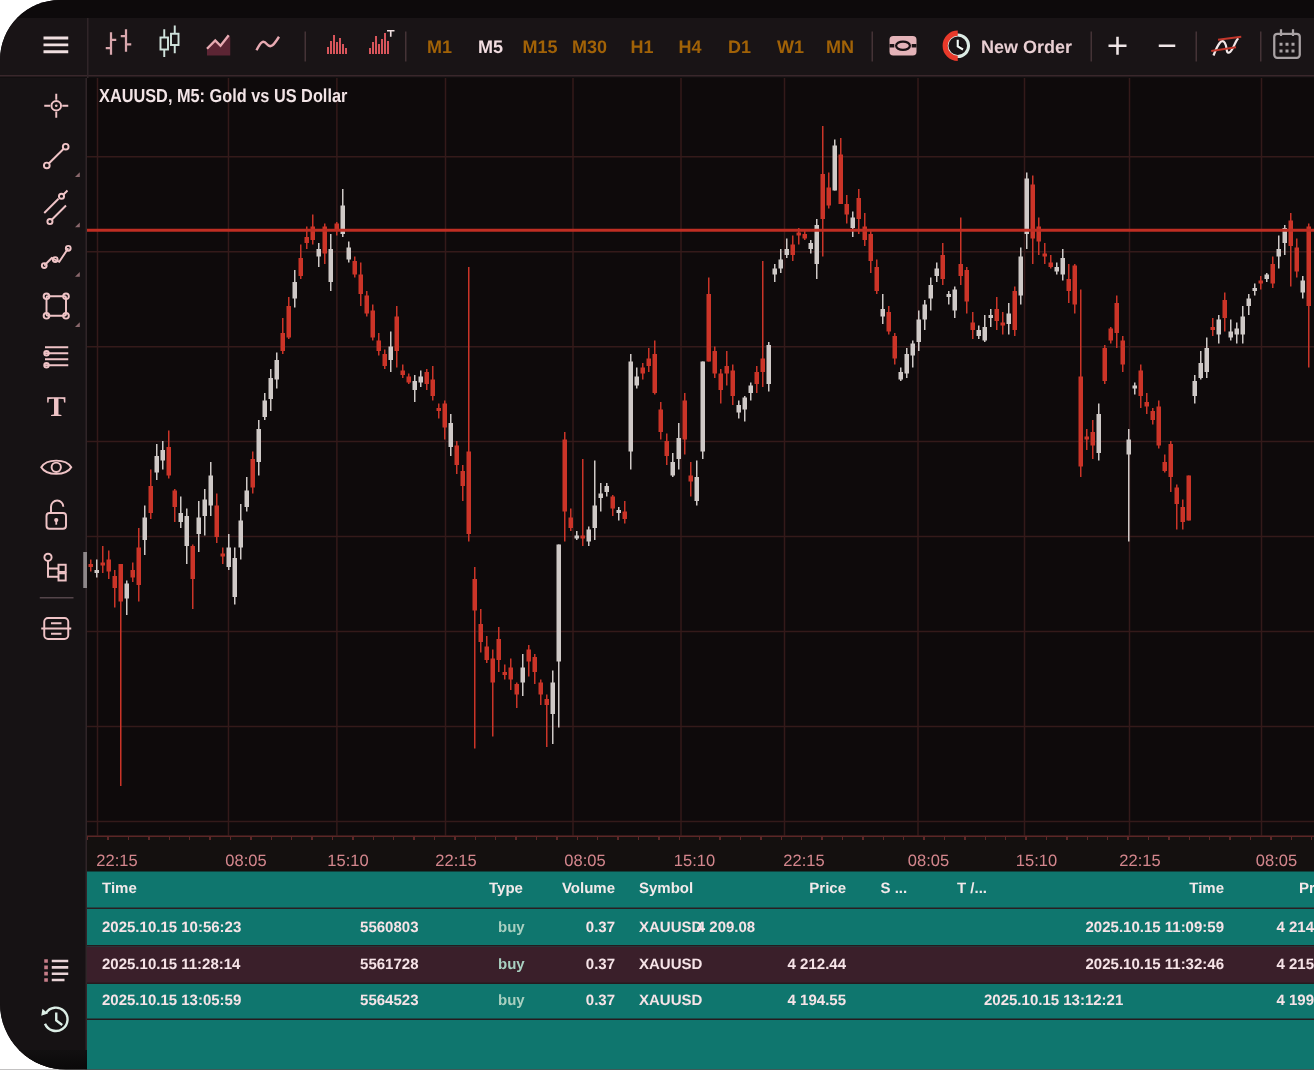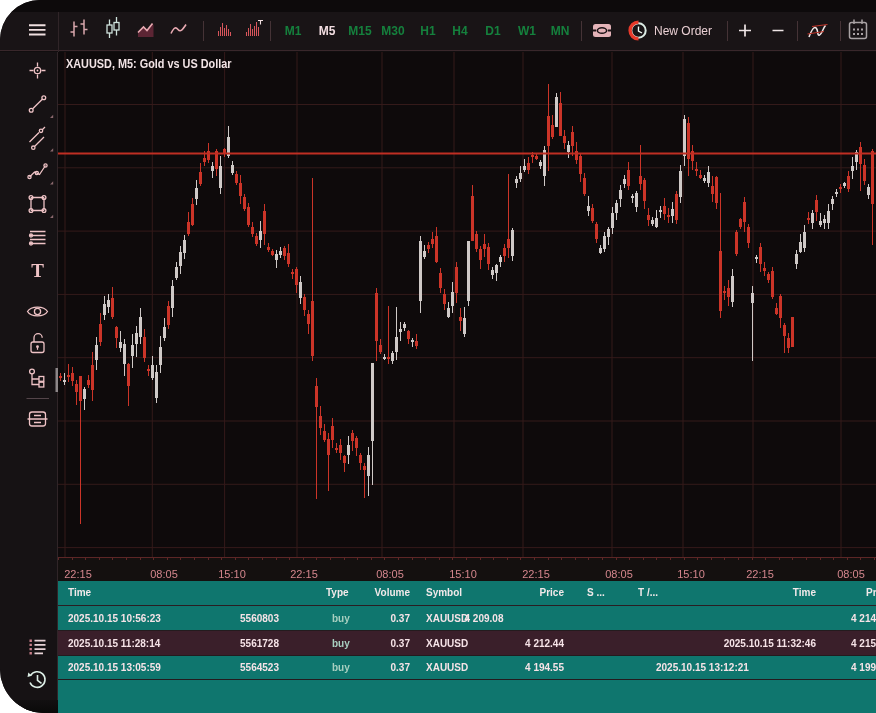--- a/index.html
+++ b/index.html
@@ -6,22 +6,22 @@
 #topstrip{position:absolute;left:0;top:0;width:876px;height:12px;background:#0d0a0b}
 #toolbar{position:absolute;left:0;top:12px;width:876px;height:39px;background:#191416;border-bottom:1px solid #39272b}
 #sidebar{position:absolute;left:0;top:52px;width:58px;height:661px;background:#161214;border-right:1px solid #302528}
 #chart{position:absolute;left:58px;top:52px;width:818px;height:505px;background:#0e0a0b}
 #taxis{position:absolute;left:58px;top:557px;width:818px;height:24px;background:repeating-linear-gradient(90deg,#5e2828 0,#5e2828 1px,transparent 1px,transparent 13.6px) 0 0/818px 2px no-repeat,#14100f;border-top:1px solid #5c2626}
 #taxis span{position:absolute;top:10px;width:40px;text-align:center;font-size:11px;color:#d4868d}
 #table{position:absolute;left:58px;top:581px;width:818px;height:132px;background:#0f766e;font-size:10px;font-weight:bold;color:#f6e3e7}
 .hrow{position:absolute;left:0;width:818px;height:25px;line-height:25px}
 .cell{position:absolute;top:0;white-space:nowrap}
 #title{position:absolute;left:66px;top:57px;font-size:12.5px;font-weight:bold;color:#f2e4e6;transform:scaleX(.87);transform-origin:0 0;white-space:nowrap}
-.tf{position:absolute;top:12px;height:39px;line-height:39px;font-size:12px;font-weight:bold;color:#15803d;text-align:center;width:34px}
-#neworder{position:absolute;left:654px;top:12px;height:39px;line-height:39px;font-size:12px;font-weight:400;color:#e9cfd3}
+.tf{position:absolute;top:12px;height:39px;line-height:39px;font-size:12px;font-weight:bold;color:#a16207;text-align:center;width:34px}
+#neworder{position:absolute;left:654px;top:12px;height:39px;line-height:39px;font-size:12px;font-weight:700;color:#e9cfd3}
 svg{position:absolute}
 </style></head><body>
 <div id="panel">
 <div id="topstrip"></div>
 <div id="toolbar"></div>
 <div id="sidebar"></div>
 <div id="chart">
 <svg width="818" height="506" viewBox="0 0 818 506">
 <path stroke="#341a1a" stroke-width="1" d="M7.0 0V506"></path>
         <path stroke="#341a1a" stroke-width="1" d="M94.3 0V506"></path>
@@ -76,20 +76,21 @@
         <span class="cell" style="left:598px;width:160px;text-align:right">Time</span>
         <span class="cell" style="left:808px">Price</span>
       </div>
 <div class="hrow" style="top:24.5px;border-bottom:1px solid #241b1e">
         <span class="cell" style="left:10px">2025.10.15 10:56:23</span>
         <span class="cell" style="left:61px;width:160px;text-align:right">5560803</span>
         <span class="cell" style="left:274px;color:#a8cfc0">buy</span>
         <span class="cell" style="left:192px;width:160px;text-align:right">0.37</span>
         <span class="cell" style="left:368px">XAUUSD</span>
         <span class="cell" style="left:346px;width:160px;text-align:center">4 209.08</span>
+        <span class="cell" style="left:598px;width:160px;text-align:right">2025.10.15 11:09:59</span>
         <span class="cell" style="left:793px">4 214.5</span>
       </div>
 <div class="hrow" style="top:49.5px;background:#3a1f2a;border-bottom:1px solid #241b1e">
         <span class="cell" style="left:10px">2025.10.15 11:28:14</span>
         <span class="cell" style="left:61px;width:160px;text-align:right">5561728</span>
         <span class="cell" style="left:274px;color:#a8cfc0">buy</span>
         <span class="cell" style="left:192px;width:160px;text-align:right">0.37</span>
         <span class="cell" style="left:368px">XAUUSD</span>
         <span class="cell" style="left:346px;width:160px;text-align:right">4 212.44</span>
         <span class="cell" style="left:598px;width:160px;text-align:right">2025.10.15 11:32:46</span>

